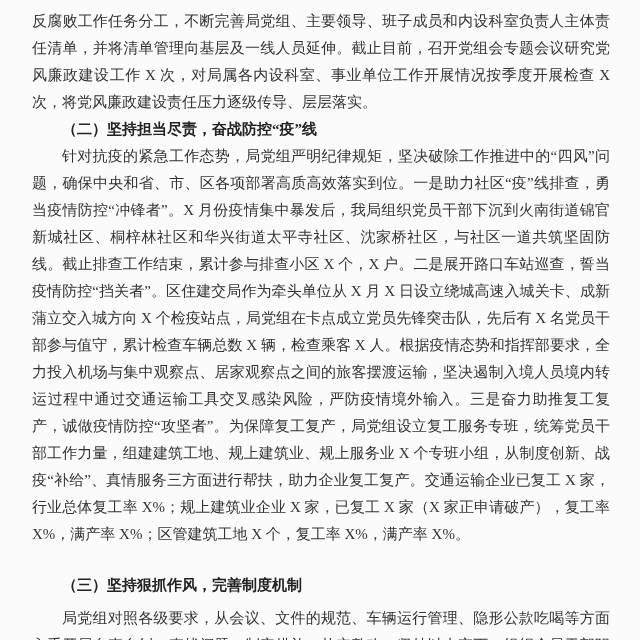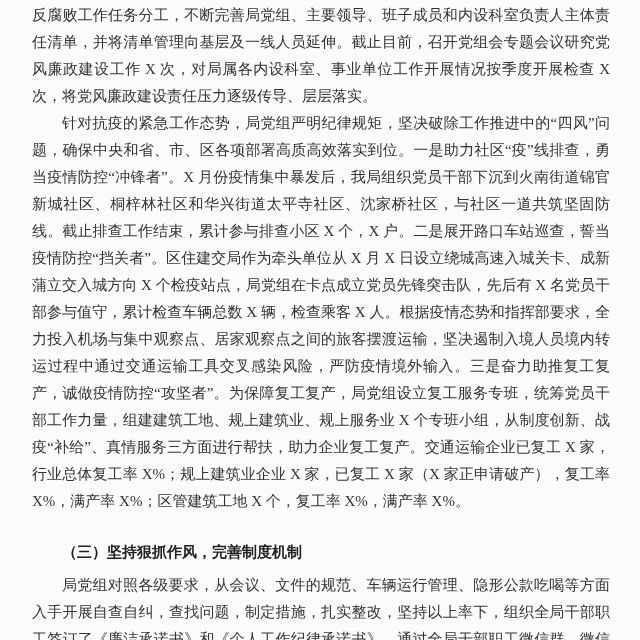--- a/index.html
+++ b/index.html
@@ -10,21 +10,21 @@
     width: 640px;
     height: 640px;
     overflow: hidden;
     background: #fbfbfb;
   }
   .page {
     box-sizing: border-box;
     width: 640px;
     height: 640px;
     overflow: hidden;
-    padding: 2px 30px 0 32px;
+    padding: 8px 30px 0 32px;
     font-family: "Liberation Serif", "DejaVu Serif", serif;
     font-size: 15px;
     line-height: 27px;
     color: #333333;
     text-align: justify;
     text-justify: inter-ideograph;
   }
   .para {
     margin: 0;
     text-indent: 2em;
@@ -42,19 +42,20 @@
     margin-top: 24px;
     margin-bottom: 6px;
   }
 </style>
 </head>
 <body>
 
 <div class="page">
   <p class="para continuation">反腐败工作任务分工，不断完善局党组、主要领导、班子成员和内设科室负责人主体责任清单，并将清单管理向基层及一线人员延伸。截止目前，召开党组会专题会议研究党风廉政建设工作 X 次，对局属各内设科室、事业单位工作开展情况按季度开展检查 X 次，将党风廉政建设责任压力逐级传导、层层落实。</p>
 
+  <p class="heading">（二）坚持担当尽责，奋战防控“疫”线</p>
 
   <p class="para">针对抗疫的紧急工作态势，局党组严明纪律规矩，坚决破除工作推进中的“四风”问题，确保中央和省、市、区各项部署高质高效落实到位。一是助力社区“疫”线排查，勇当疫情防控“冲锋者”。X 月份疫情集中暴发后，我局组织党员干部下沉到火南街道锦官新城社区、桐梓林社区和华兴街道太平寺社区、沈家桥社区，与社区一道共筑坚固防线。截止排查工作结束，累计参与排查小区 X 个，X 户。二是展开路口车站巡查，誓当疫情防控“挡关者”。区住建交局作为牵头单位从 X 月 X 日设立绕城高速入城关卡、成新蒲立交入城方向 X 个检疫站点，局党组在卡点成立党员先锋突击队，先后有 X 名党员干部参与值守，累计检查车辆总数 X 辆，检查乘客 X 人。根据疫情态势和指挥部要求，全力投入机场与集中观察点、居家观察点之间的旅客摆渡运输，坚决遏制入境人员境内转运过程中通过交通运输工具交叉感染风险，严防疫情境外输入。三是奋力助推复工复产，诚做疫情防控“攻坚者”。为保障复工复产，局党组设立复工服务专班，统筹党员干部工作力量，组建建筑工地、规上建筑业、规上服务业 X 个专班小组，从制度创新、战疫“补给”、真情服务三方面进行帮扶，助力企业复工复产。交通运输企业已复工 X 家，行业总体复工率 X%；规上建筑业企业 X 家，已复工 X 家（X 家正申请破产），复工率 X%，满产率 X%；区管建筑工地 X 个，复工率 X%，满产率 X%。</p>
 
   <p class="heading spaced">（三）坚持狠抓作风，完善制度机制</p>
 
   <p class="para">局党组对照各级要求，从会议、文件的规范、车辆运行管理、隐形公款吃喝等方面入手开展自查自纠，查找问题，制定措施，扎实整改，坚持以上率下，组织全局干部职工签订了《廉洁承诺书》和《个人工作纪律承诺书》。通过全局干部职工微信群、微信公众号、门户网站等</p>
 </div>
 
 </body></html>

